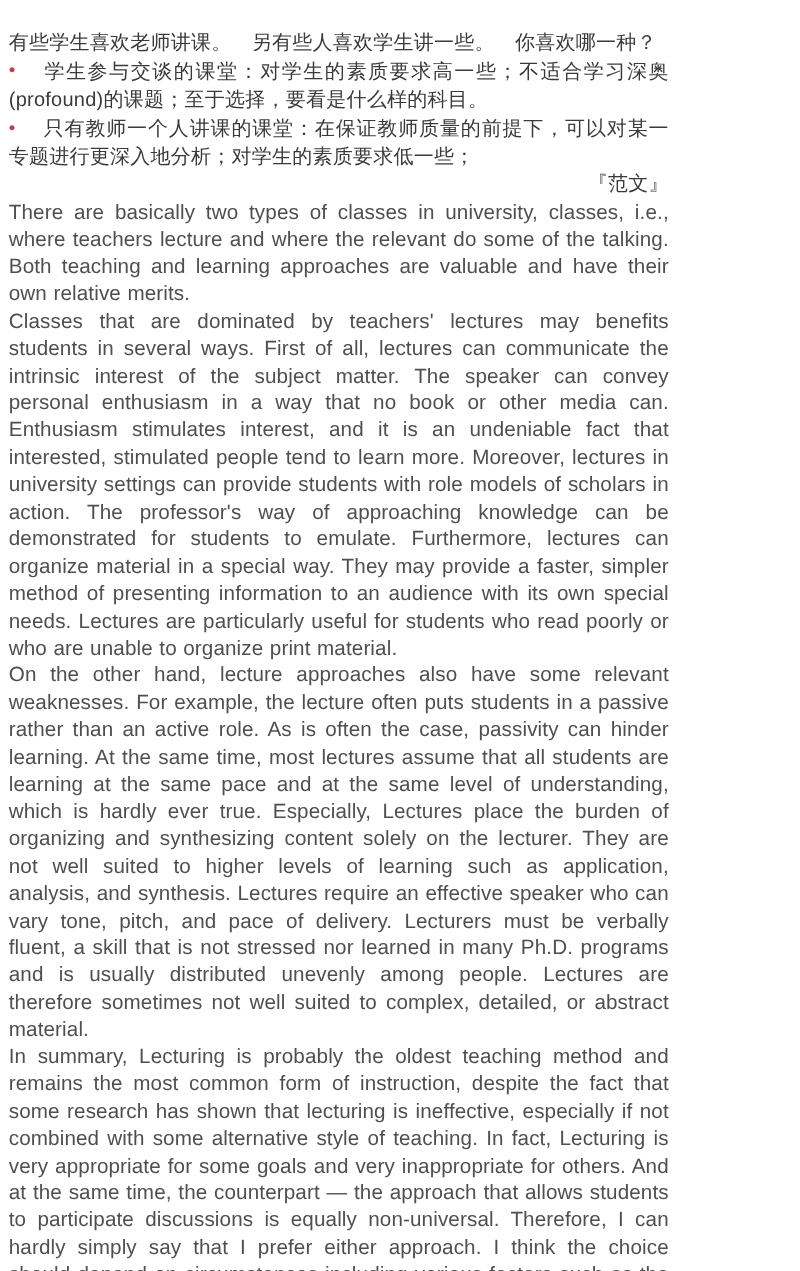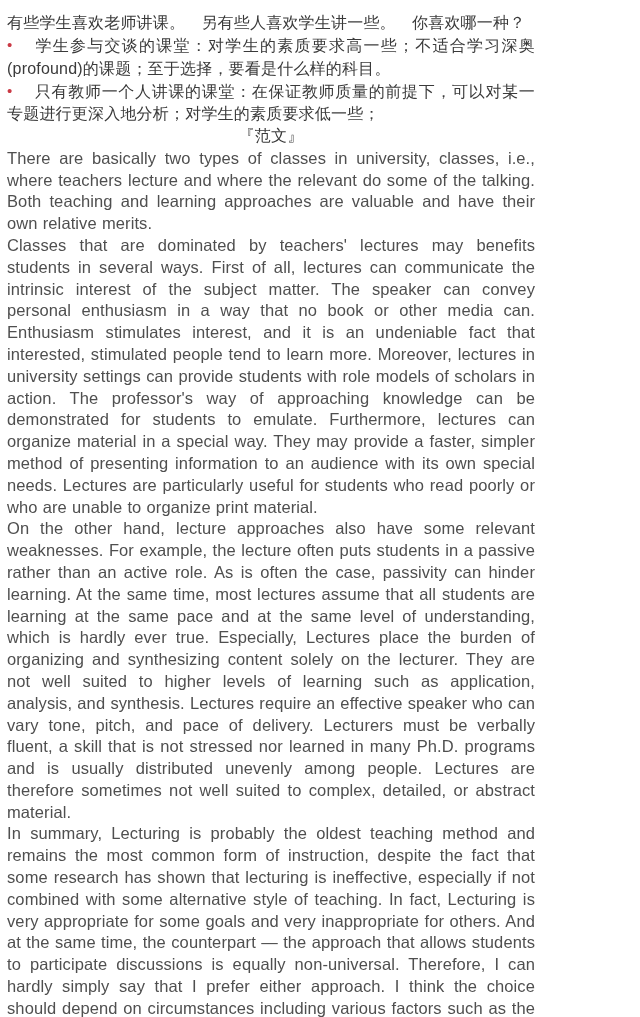--- a/index.html
+++ b/index.html
@@ -16,35 +16,35 @@
   }
   body {
     width: 640px;
     height: 1017px;
     overflow: hidden;
     font-family: "Liberation Sans", sans-serif;
   }
   .doc {
     width: 544px;
     height: 1017px;
-    padding: 12px 9px 0 7px;
+    padding: 24px 9px 0 7px;
     background: var(--bg);
   }
   
   .cn {
     margin: 0;
     font-size: 16px;
     line-height: 22.3px;
     color: var(--cn-text);
     text-align: justify;
     font-weight: 500;
     letter-spacing: 0.2px;
   }
   .cn.question { text-align: left; }
-  .cn.label-line { text-align: center; }
+  .cn.label-line { text-align: right; }
   .red-label { color: var(--red); }
   .bullet-dot {
     color: var(--red);
     font-size: 15px;
     vertical-align: 1px;
   }
   .bullet-gap {
     display: inline-block;
     width: 22px;
     height: 1px;

